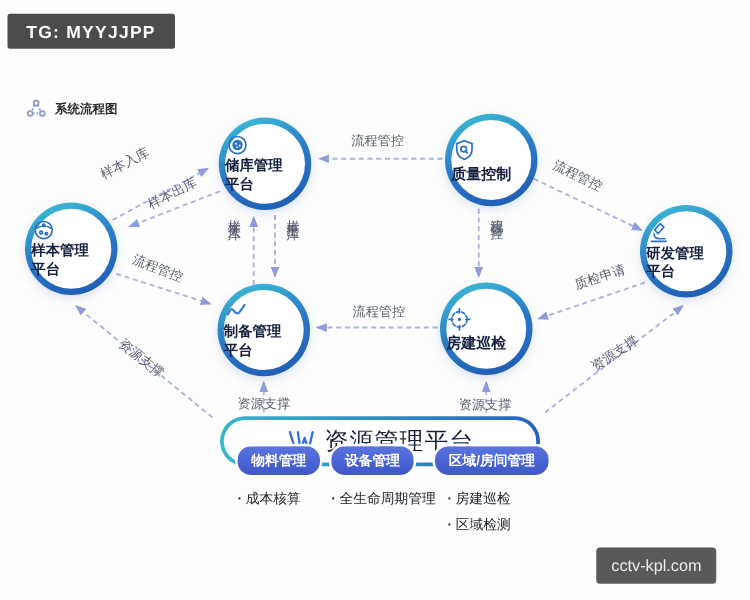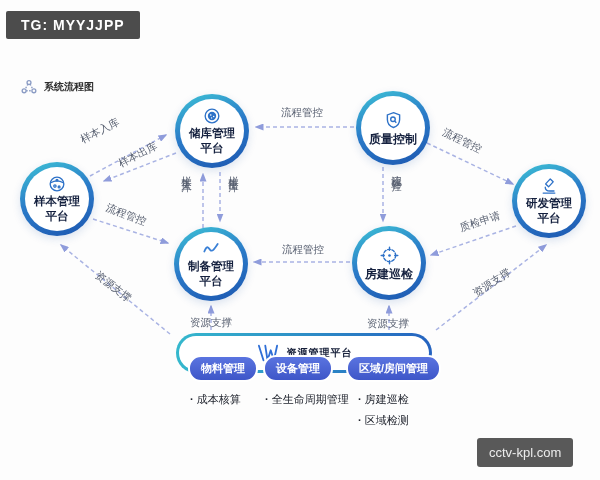--- a/index.html
+++ b/index.html
@@ -14,34 +14,34 @@
 
   
   .diagram-title{position:absolute;left:20px;top:78px;display:flex;align-items:center;gap:6px;}
   .diagram-title .t{font-size:10px;font-weight:bold;color:#2e2e2e;}
 
   
   .node{position:absolute;width:74px;height:74px;border-radius:50%;
     background:linear-gradient(160deg,#3ec4d6 0%,#2a7ac8 48%,#1d57b0 100%);
     padding:0;box-shadow:0 3px 8px rgba(30,80,160,.15);}
   .node .inner{position:absolute;left:5px;top:5px;width:64px;height:64px;border-radius:50%;
-    background:#fff;display:flex;flex-direction:column;align-items:center;justify-content:center;gap:1px;}
+    background:#fff;display:flex;flex-direction:column;justify-content:center;gap:1px;}
   .node .lbl{font-size:11.5px;font-weight:bold;color:#15213f;line-height:1.2;white-space:nowrap;}
   .node.single .lbl{font-size:12px;}
 
   
   .elabel{position:absolute;font-size:10.5px;color:#565e6f;white-space:nowrap;transform-origin:center;}
   .elabel.v{writing-mode:vertical-rl;text-orientation:upright;letter-spacing:2px;}
 
   
   .res-box{position:absolute;left:176px;top:333px;width:256px;height:40px;border-radius:23px;
     background:linear-gradient(90deg,#35b8cd,#2563c0);}
   .res-box .inner{position:absolute;left:3px;top:3px;right:3px;bottom:3px;border-radius:20px;
     background:#fff;display:flex;align-items:center;justify-content:center;gap:7px;}
-  .res-box .rt{font-size:10px;font-weight:bold;color:#17203a;letter-spacing:1px;}
+  .res-box .rt{font-size:19px;font-weight:normal;color:#17203a;letter-spacing:1px;}
   .res-group{position:absolute;}
   .pill{display:inline-block;background:linear-gradient(180deg,#5a74e0,#3e56c8);color:#fff;
     font-size:11px;font-weight:bold;padding:4px 11px;border-radius:13px;border:2px solid #fff;
     white-space:nowrap;}
   .res-items{margin:7px 0 0 2px;}
   .res-item{font-size:11px;color:#20242e;line-height:21px;white-space:nowrap;}
   .res-item::before{content:"·";font-weight:bold;margin-right:3px;}
 
   svg.overlay{position:absolute;left:0;top:0;z-index:0;}
   .node,.elabel,.res-box,.res-group,.diagram-title,.tg-badge,.site-badge{z-index:2;}

